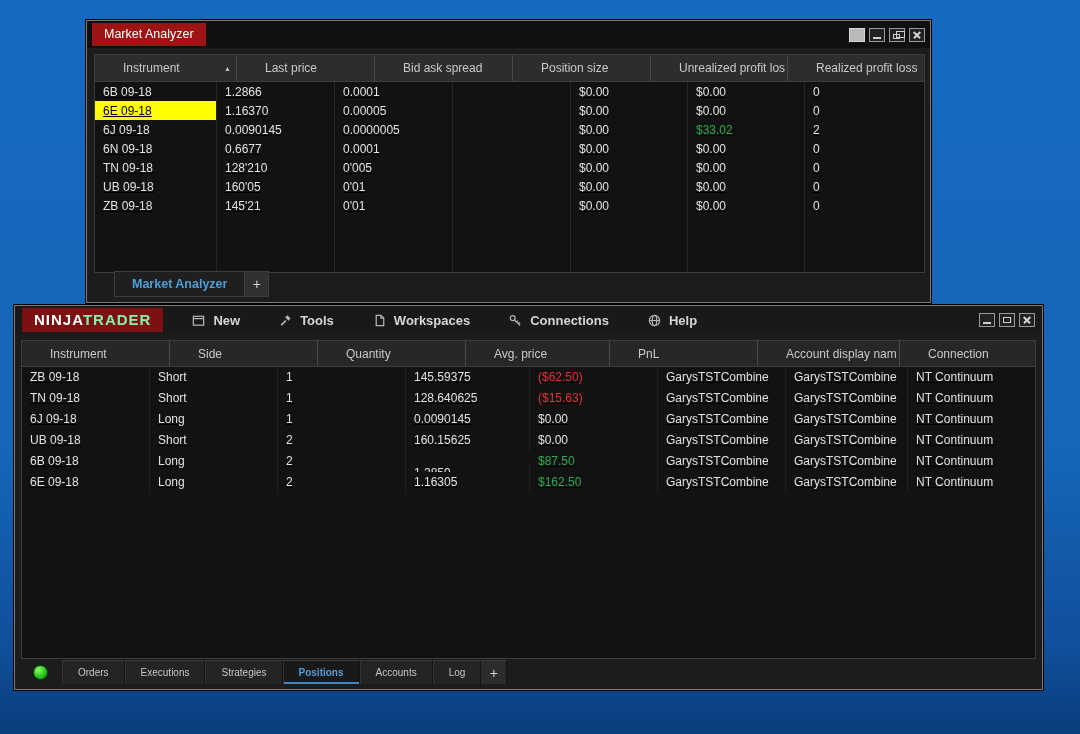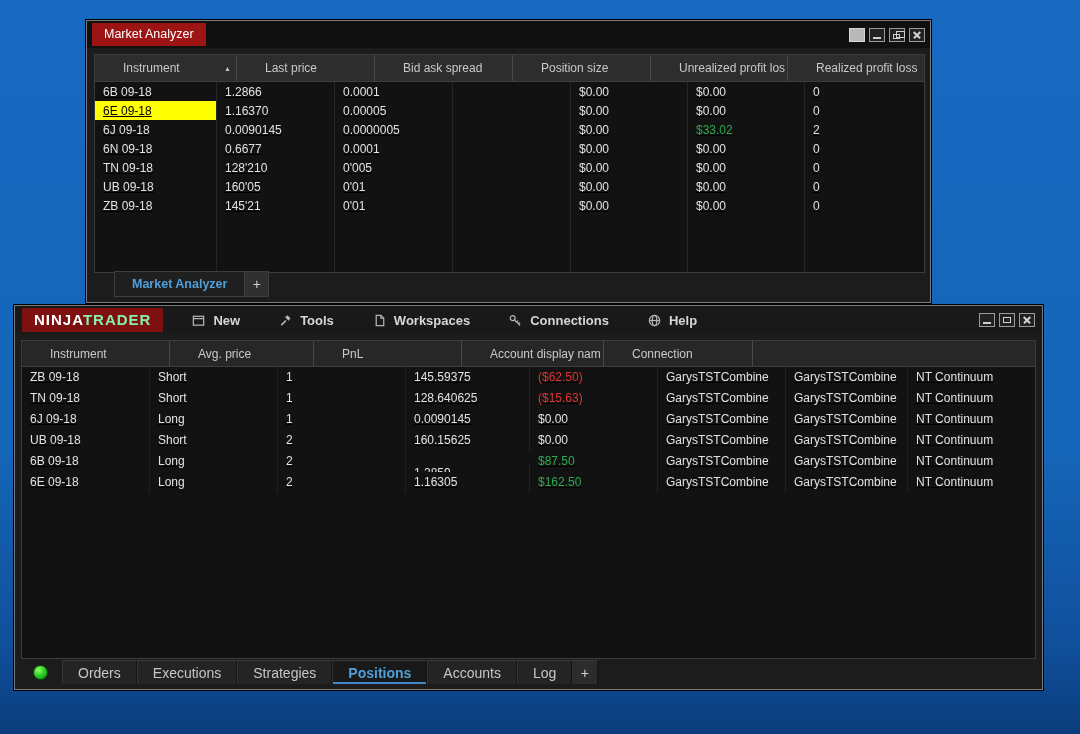--- a/index.html
+++ b/index.html
@@ -64,21 +64,21 @@
   .c-red { color:var(--negative); }
   .c-selected { background:var(--selbg); color:#000; }
 
   .ma-tabstrip { position:absolute; left:7px; right:7px; bottom:5px; height:26px; display:flex; align-items:stretch; padding-left:20px; }
   .doc-tab { display:flex; align-items:center; padding:0 17px; background:#1f1f1f; border:1px solid #3e3e3e; color:var(--tabblue); font-weight:bold; font-size:12.5px; cursor:pointer; }
   .plus-tab { width:24px; display:flex; align-items:center; justify-content:center; background:#303030; border:1px solid #3e3e3e; border-left:none; color:#d0d0d0; font-size:14px; cursor:pointer; }
 
   .cc-tabbar { position:absolute; left:6px; right:6px; bottom:4px; height:26px; display:flex; align-items:center; }
   .status-dot { width:15px; height:15px; border-radius:50%; margin:0 14px 0 12px; border:1px solid #0a4c0a;
     background: radial-gradient(circle at 35% 30%, #90ff62, #24c324 55%, #0e8a0e); }
-  .cc-tab { display:flex; align-items:center; height:24px; padding:0 15px; background:#242424; border-top:1px solid #3a3a3a; border-right:1px solid #141414; border-left:1px solid #333; color:#c6c6c6; font-size:14px; cursor:pointer; white-space:nowrap;text-align:center; }
+  .cc-tab { display:flex; align-items:center; height:24px; padding:0 15px; background:#242424; border-top:1px solid #3a3a3a; border-right:1px solid #141414; border-left:1px solid #333; color:#c6c6c6; font-size:10px; cursor:pointer; white-space:nowrap;text-align:center; }
   .cc-tab.active { background:#191919; color:var(--tabblue); font-weight:bold; box-shadow: inset 0 -2px 0 #3e86c6; }
   .cc-plus { width:26px; height:24px; display:flex; align-items:center; justify-content:center; background:#2c2c2c; border-top:1px solid #3a3a3a; border-right:1px solid #141414; color:#d0d0d0; font-size:14px; cursor:pointer; }
 </style>
 </head>
 <body>
 
 <div class="window" id="ma-window">
   <div class="titlebar">
     <div class="ma-title-tab">Market Analyzer</div>
     <div class="winbtns">
@@ -265,20 +265,26 @@
       <div class="wbtn">
           <span class="g-x"></span>
         </div>
     </div>
   </div>
 
   <div class="table" id="cc-table">
       <div class="t-head">
         <div class="t-hcell" style="flex: 0 0 128px;">
           <span class="hlab">Instrument</span>
+        </div>
+        <div class="t-hcell" style="flex: 0 0 128px;">
+          <span class="hlab">Side</span>
+        </div>
+        <div class="t-hcell" style="flex: 0 0 128px;">
+          <span class="hlab">Quantity</span>
         </div>
         <div class="t-hcell" style="flex: 0 0 124px;">
           <span class="hlab">Avg. price</span>
         </div>
         <div class="t-hcell" style="flex: 0 0 128px;">
           <span class="hlab">PnL</span>
         </div>
         <div class="t-hcell" style="flex: 0 0 122px;">
           <span class="hlab">Account display nam</span>
         </div>

